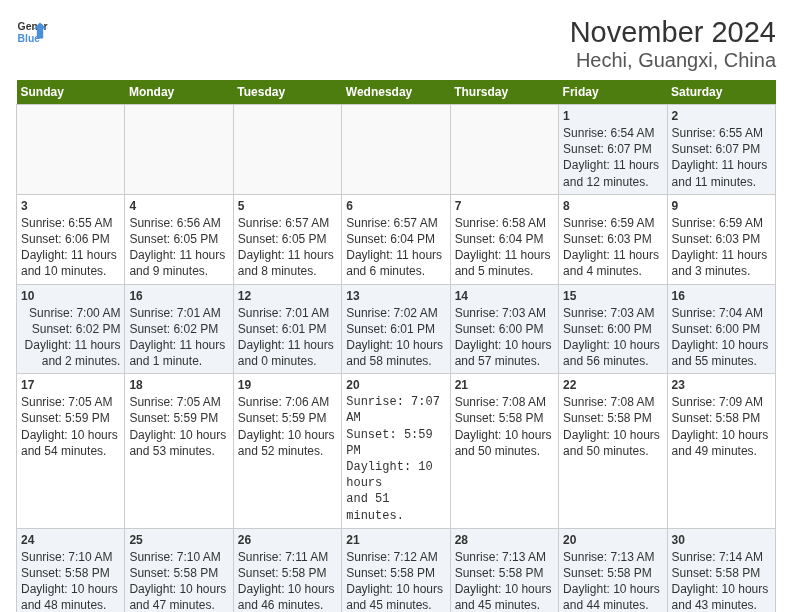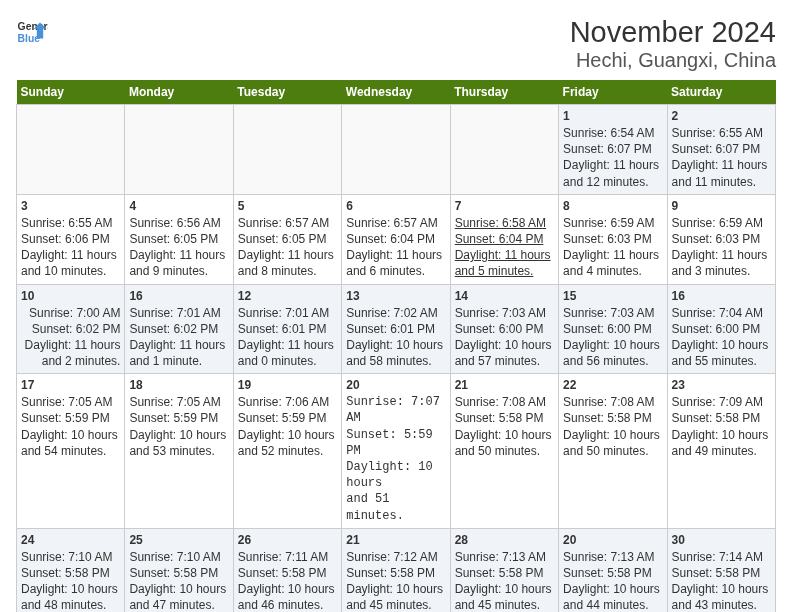--- a/index.html
+++ b/index.html
@@ -152,21 +152,21 @@
         </td>
         <td>
           <span class="day-num">6</span>
           <div class="day-info" style="white-space: pre-line;">Sunrise: 6:57 AM
 Sunset: 6:04 PM
 Daylight: 11 hours
 and 6 minutes.</div>
         </td>
         <td>
           <span class="day-num">7</span>
-          <div class="day-info" style="white-space: pre-line; text-decoration: underline;">Sunrise: 6:58 AM
+          <div class="day-info" style="white-space: pre-line;">Sunrise: 6:58 AM
 Sunset: 6:04 PM
 Daylight: 11 hours
 and 5 minutes.</div>
         </td>
         <td>
           <span class="day-num">8</span>
           <div class="day-info" style="white-space: pre-line;">Sunrise: 6:59 AM
 Sunset: 6:03 PM
 Daylight: 11 hours
 and 4 minutes.</div>

